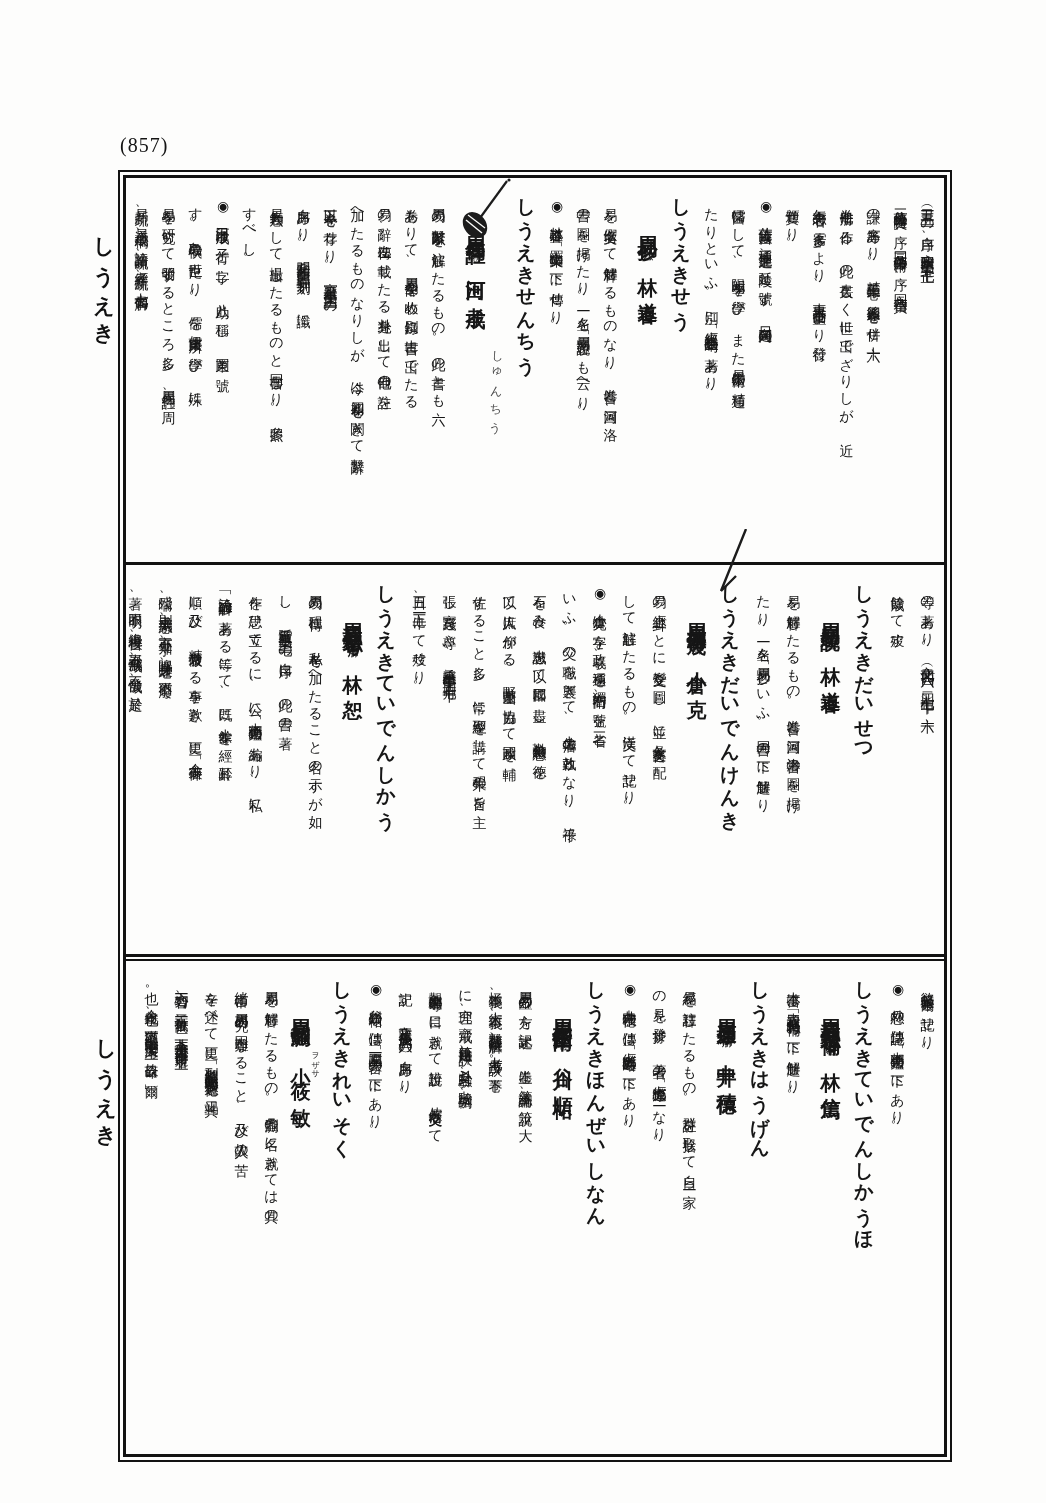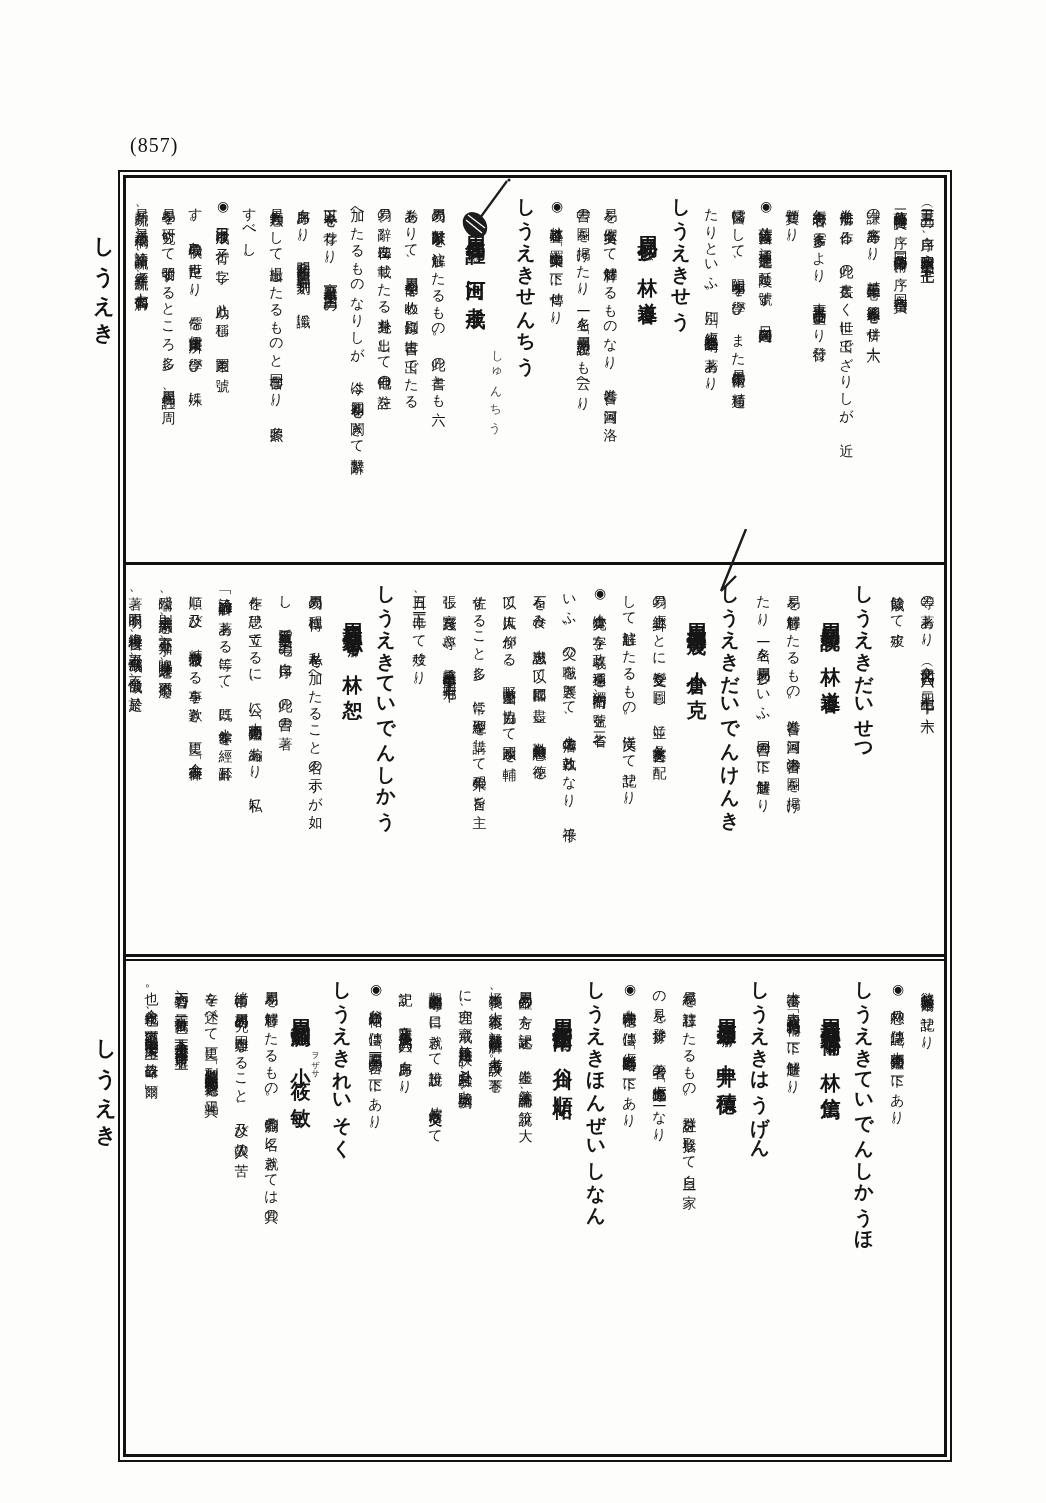--- a/index.html
+++ b/index.html
@@ -3,21 +3,21 @@
 <meta charset="utf-8">
 <style>
   html,body{margin:0;padding:0;}
   body{
     width:1046px;height:1503px;position:relative;
     background:#fdfdfc;color:#141414;
     font-family:"Liberation Serif",serif;
     overflow:hidden;
   }
   .page-number{
-    position:absolute;left:130px;top:134px;
+    position:absolute;left:120px;top:134px;
     font:20px "Liberation Serif",serif;letter-spacing:1px;
   }
   .margin-label{
     position:absolute;
     writing-mode:vertical-rl;text-orientation:upright;
     font-family:"Liberation Sans",sans-serif;font-weight:700;
     font-size:21px;letter-spacing:5px;color:#111;
   }
   .margin-label.top{left:90px;top:222px;}
   .margin-label.bottom{left:92px;top:1024px;}

